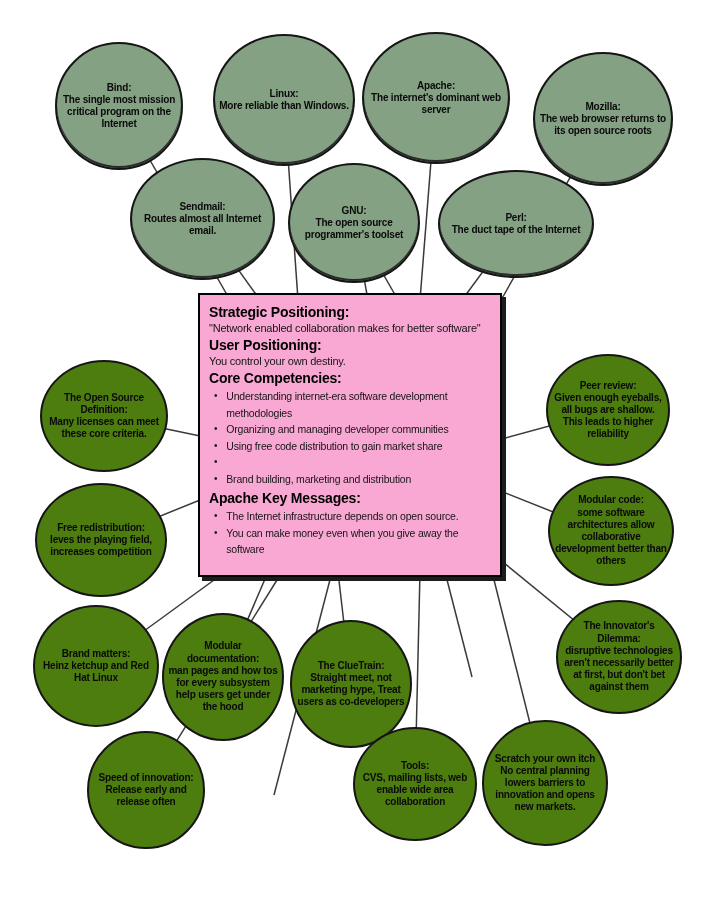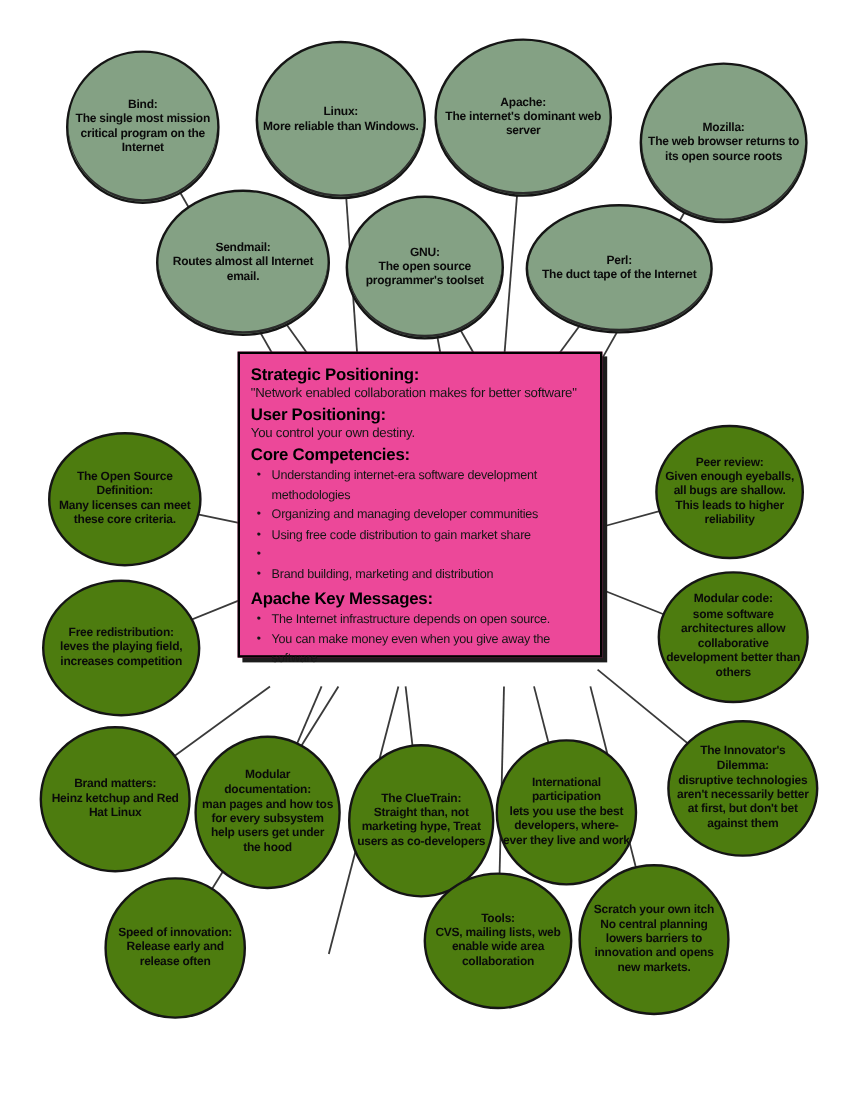--- a/index.html
+++ b/index.html
@@ -15,22 +15,22 @@
     display:flex;align-items:center;justify-content:center;
     text-align:center;box-sizing:border-box;padding:4px;
   }
   .node.green{background:#84a184;box-shadow:0 -2px 0 #2a2a2a inset;}
   .node.tan{background:#4d7c0f;}
   .node-text{
     font-size:10px;font-weight:bold;color:#0a0a0a;
     line-height:1.22;letter-spacing:-0.2px;white-space:pre-line;
   }
   #center-box{
-    position:absolute;left:198px;top:293px;width:304px;height:255px;
-    background:#ec4899;border:2px solid #000000;
+    position:absolute;left:198px;top:293px;width:304px;height:284px;
+    background:#f9a8d4;border:2px solid #000000;
     box-shadow:4px 4px 0 0 #1c1c1c;
     box-sizing:border-box;padding:6px 9px 4px 9px;
   }
   .box-heading{
     font-size:14px;font-weight:bold;color:#000000;
     margin:3px 0 2px 0;letter-spacing:-0.2px;
   }
   .box-body{
     font-size:11px;color:#151515;margin:0 0 2px 0;letter-spacing:-0.2px;
   }
@@ -122,25 +122,21 @@
   <div class="node tan" style="left:33px;top:605px;width:126px;height:122px">
     <span class="node-text">Brand matters:
 Heinz ketchup and Red Hat Linux</span>
   </div>
   <div class="node tan" style="left:162px;top:613px;width:122px;height:128px">
     <span class="node-text">Modular documentation:
 man pages and how tos for every subsystem help users get under the hood</span>
   </div>
   <div class="node tan" style="left:290px;top:620px;width:122px;height:128px">
     <span class="node-text">The ClueTrain:
-Straight than, not marketing hype, Treat users as co-developers</span>
-  </div>
-  <div class="node tan" style="left:413px;top:616px;width:118px;height:122px">
-    <span class="node-text">International participation
-lets you use the best developers, where-ever they live and work</span>
+Straight meet, not marketing hype, Treat users as co-developers</span>
   </div>
   <div class="node tan" style="left:556px;top:600px;width:126px;height:114px">
     <span class="node-text">The Innovator's Dilemma:
 disruptive technologies aren't necessarily better at first, but don't bet against them</span>
   </div>
 
   <div class="node tan" style="left:87px;top:731px;width:118px;height:118px">
     <span class="node-text">Speed of innovation:
 Release early and release often</span>
   </div>

